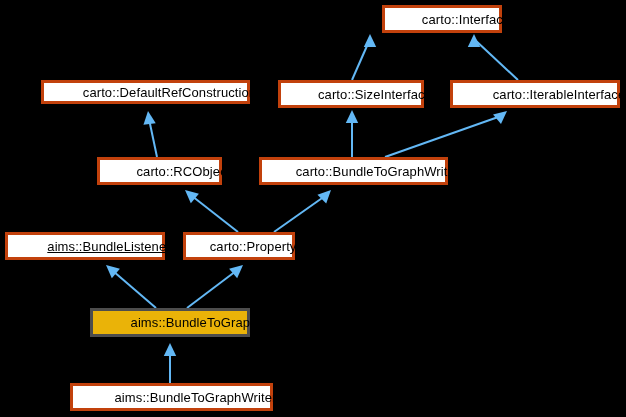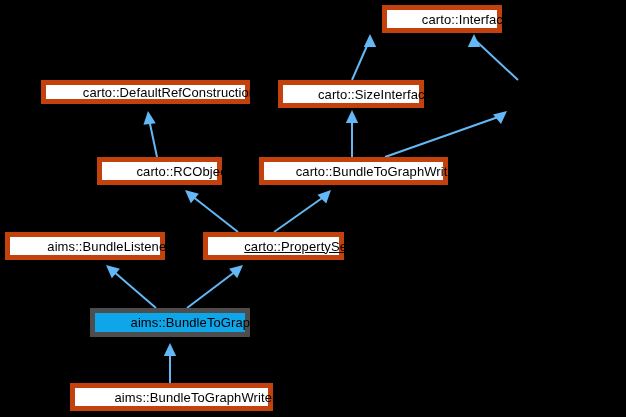--- a/index.html
+++ b/index.html
@@ -18,35 +18,35 @@
   #edge-layer {
     position: absolute;
     left: 0;
     top: 0;
     width: 626px;
     height: 417px;
   }
   .uml-node {
     position: absolute;
     box-sizing: border-box;
-    border: 5px solid #c2410c;
+    border: 3px solid #c2410c;
     background: #ffffff;
     color: #000000;
     font-size: 13px;
     line-height: 1;
     display: flex;
     align-items: center;
     justify-content: center;
     white-space: nowrap;
     letter-spacing: 0.1px;
     z-index: 5;
     padding-left: 48px;
   }
   .uml-node.highlight {
-    background: #0ea5e9;
+    background: #eab308;
     border-color: #4d4d4d;
     text-align: right;
   }
   .uml-node .node-label {
     pointer-events: none;
   }
 </style>
 </head>
 <body>
 
@@ -87,34 +87,37 @@
   </div>
 
   <div class="uml-node" style="left: 41px; top: 80px; width: 209px; height: 24px;">
     <span class="node-label">carto::DefaultRefConstruction</span>
   </div>
 
   <div class="uml-node" style="left: 278px; top: 80px; width: 146px; height: 28px;">
     <span class="node-label">carto::SizeInterface</span>
   </div>
 
+  <div class="uml-node" style="left: 450px; top: 80px; width: 170px; height: 28px;">
+    <span class="node-label">carto::IterableInterface</span>
+  </div>
 
   <div class="uml-node" style="left: 97px; top: 157px; width: 125px; height: 28px; align-items: center;">
     <span class="node-label">carto::RCObject</span>
   </div>
 
   <div class="uml-node" style="left: 259px; top: 157px; width: 189px; height: 28px;">
     <span class="node-label">carto::BundleToGraphWriter</span>
   </div>
 
-  <div class="uml-node" style="left: 5px; top: 232px; width: 160px; height: 28px;">
+  <div class="uml-node" style="left: 5px; top: 232px; width: 160px; height: 28px; text-decoration: underline;">
     <span class="node-label">aims::BundleListener</span>
   </div>
 
-  <div class="uml-node" style="left: 203px; top: 232px; width: 141px; height: 28px; text-decoration: underline;">
+  <div class="uml-node" style="left: 183px; top: 232px; width: 112px; height: 28px;">
     <span class="node-label">carto::PropertySet</span>
   </div>
 
   <div class="uml-node highlight" style="left: 90px; top: 308px; width: 160px; height: 29px;">
     <span class="node-label">aims::BundleToGraph</span>
   </div>
 
   <div class="uml-node" style="left: 70px; top: 383px; width: 203px; height: 28px;">
     <span class="node-label">aims::BundleToGraphWriter</span>
   </div>

